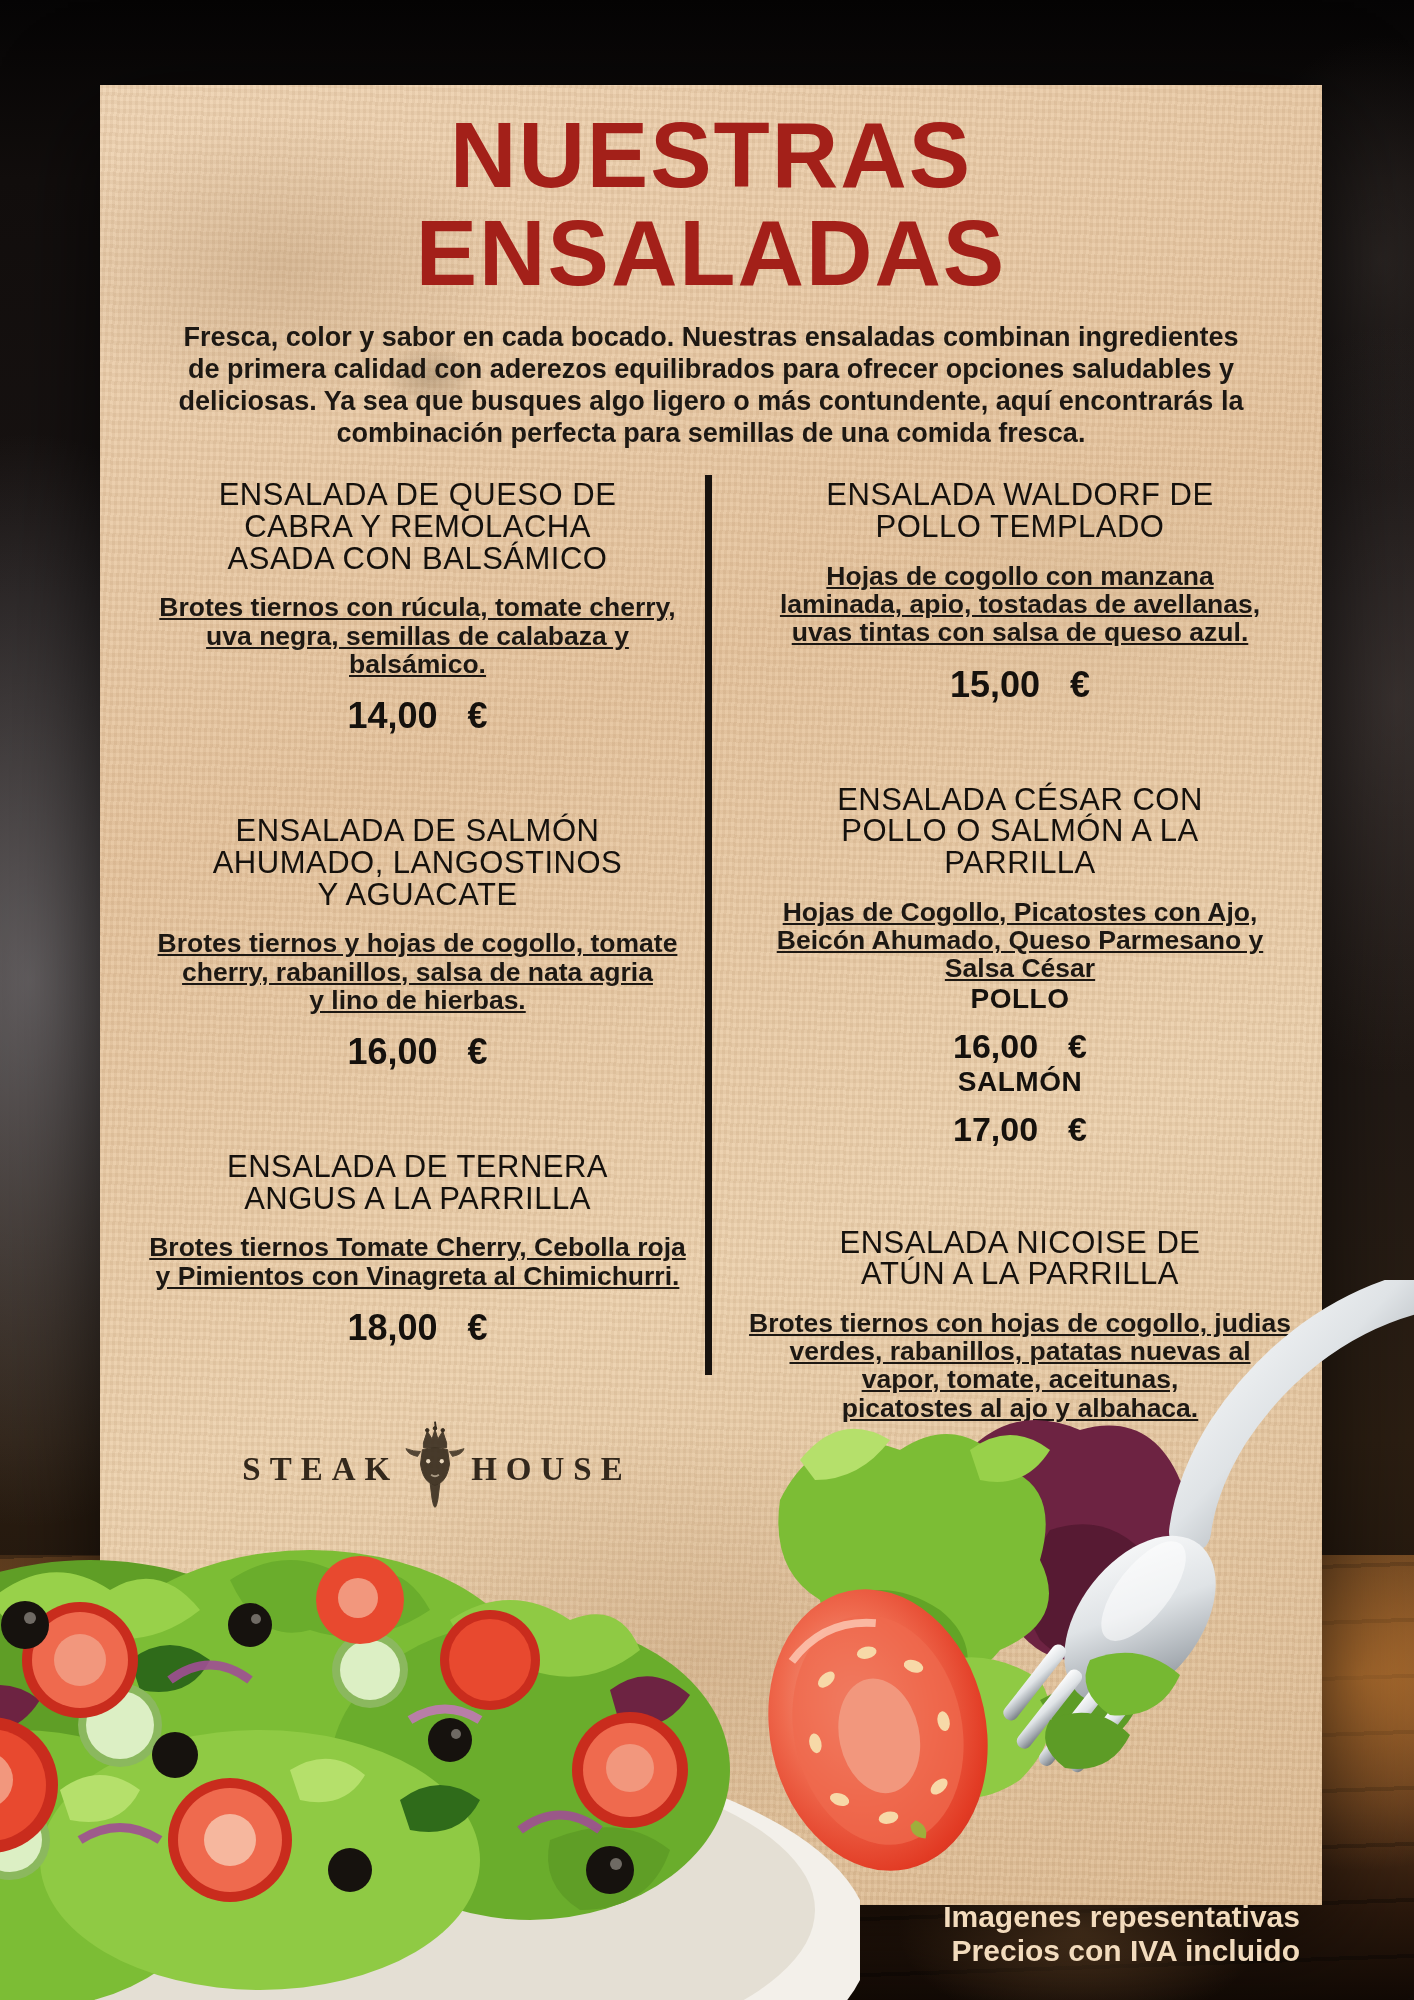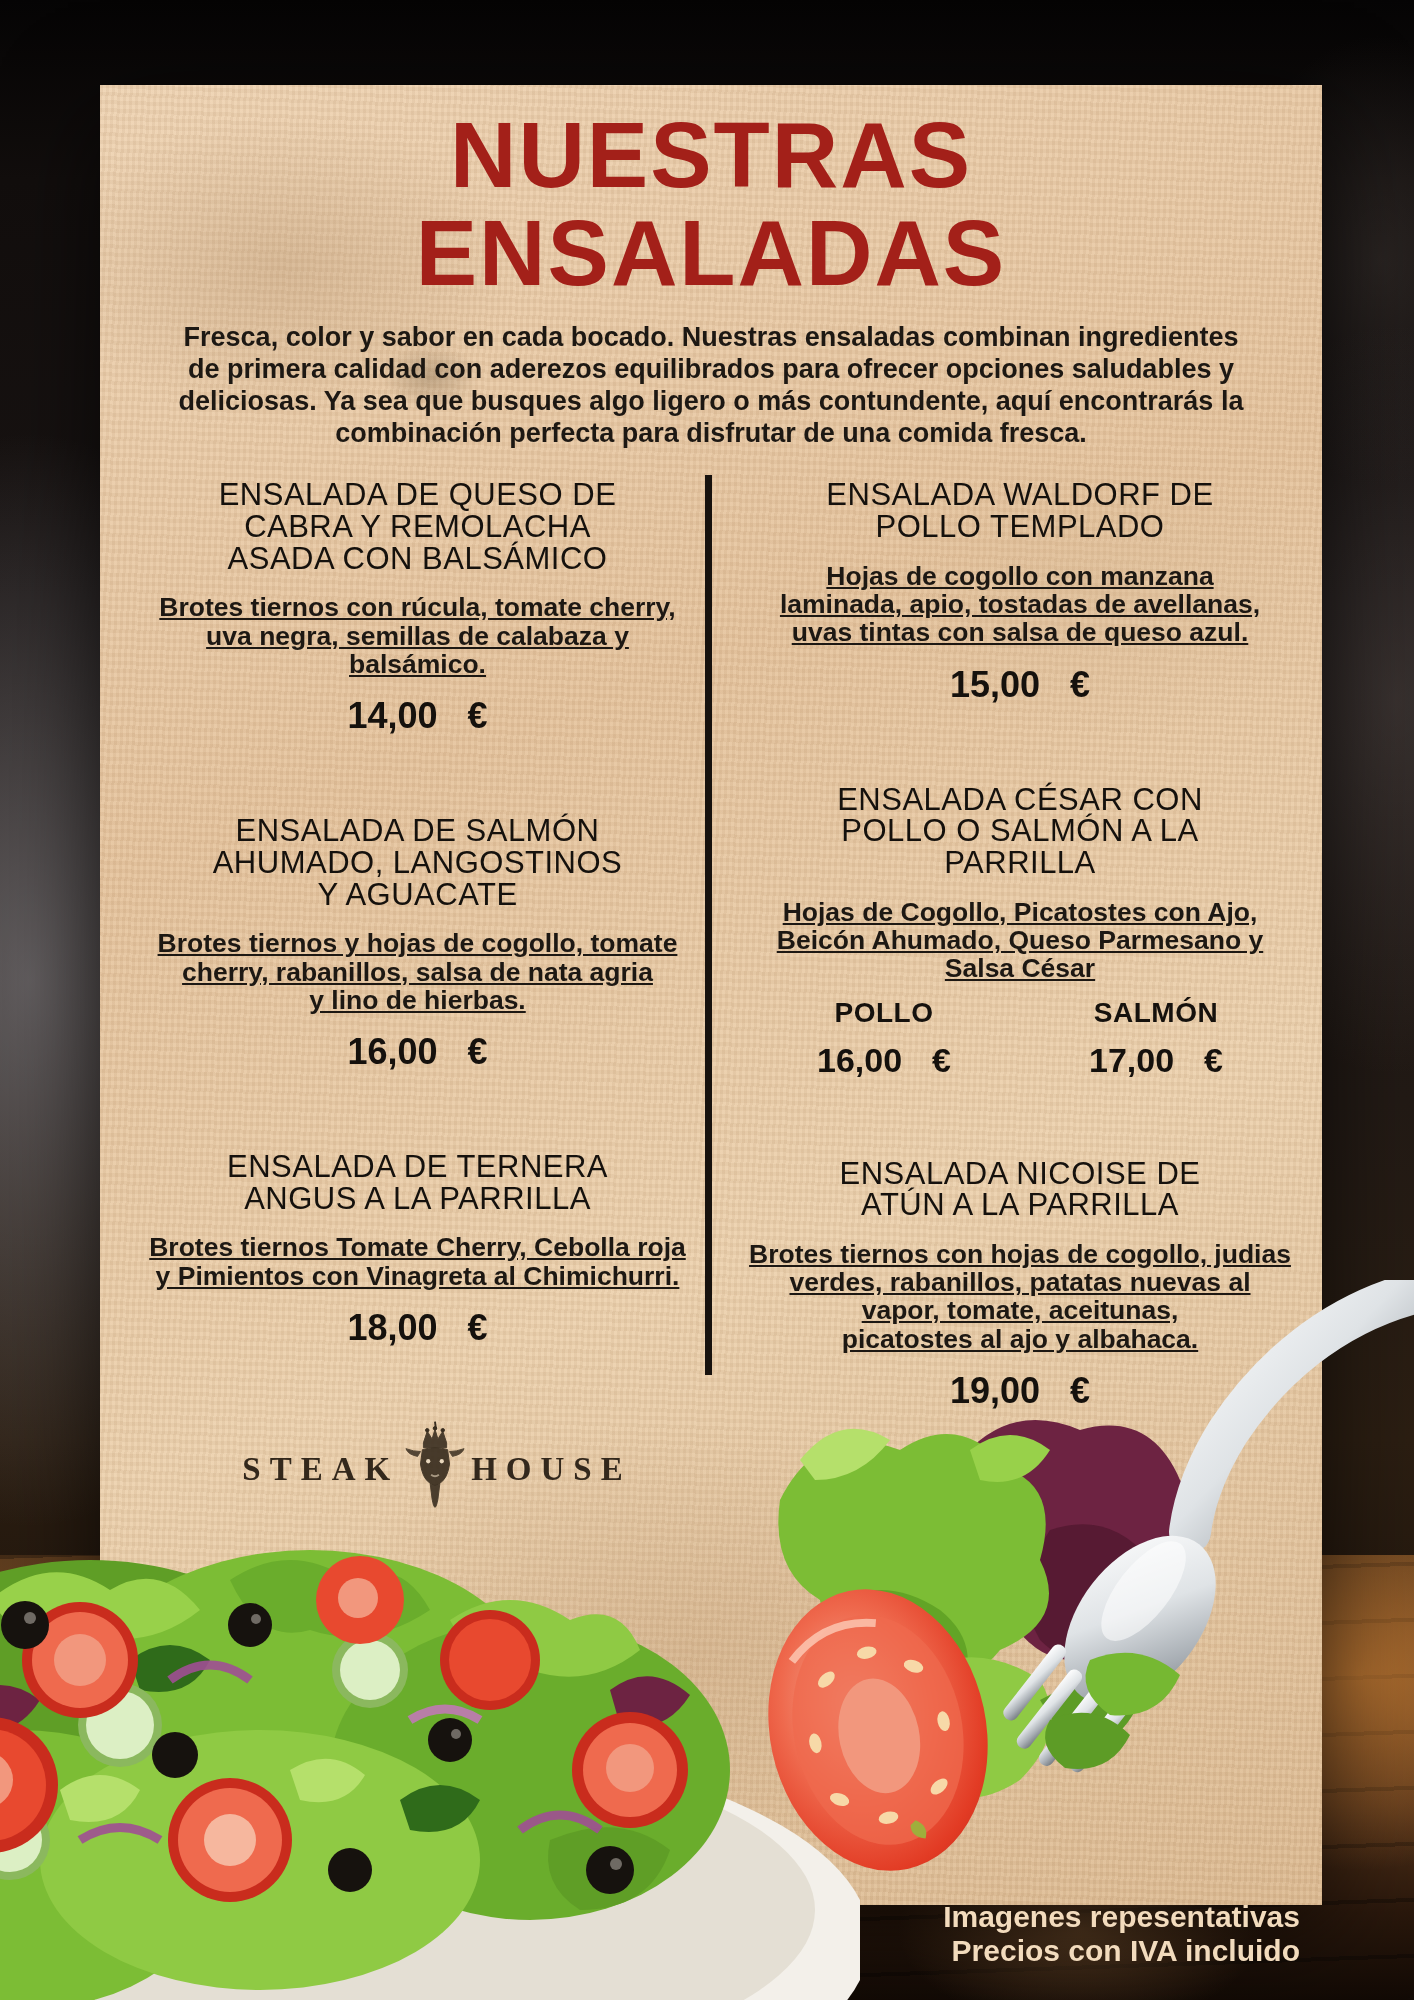--- a/index.html
+++ b/index.html
@@ -51,21 +51,21 @@
   .item-name{
     margin:4px;white-space:pre-line;font-size:31px;line-height:1.02;font-weight:400;
     letter-spacing:.5px;color:#15110d;
   }
   .item-desc{
     margin:19px 0 0 0;white-space:pre-line;font-size:26.5px;line-height:1.07;
     font-weight:600;color:#1d1813;text-decoration:underline;
   }
   .price{margin-top:17px;font-size:36px;font-weight:900;color:#15110d;}
   .price .cur{margin-left:30px;}
-  .variants{display:flex;margin-top:14px;}
+  .variants{display:flex;flex-direction:column;}
   .variant{flex:1;text-align:center;}
   .variant-label{font-size:28px;font-weight:800;color:#15110d;letter-spacing:.5px;}
   .variant .price{margin-top:12px;font-size:34px;}
   .logo{
     position:absolute;left:232px;top:1414px;width:410px;height:110px;
     display:flex;align-items:center;justify-content:center;gap:5px;
     color:#33281c;
   }
   .logo-word{
     font-family:"Liberation Serif",serif;font-weight:700;font-size:33px;letter-spacing:9px;
@@ -83,21 +83,21 @@
 <div class="stage">
 
   <div class="wood"></div>
 
   <div class="paper">
     <h1 class="page-title">NUESTRAS
 ENSALADAS</h1>
     <p class="intro">Fresca, color y sabor en cada bocado. Nuestras ensaladas combinan ingredientes
 de primera calidad con aderezos equilibrados para ofrecer opciones saludables y
 deliciosas. Ya sea que busques algo ligero o más contundente, aquí encontrarás la
-combinación perfecta para disfrutar de una comida fresca.</p>
+combinación perfecta para semillas de una comida fresca.</p>
 
     <div class="menu">
       <div class="col left">
 
         <div class="item">
           <h3 class="item-name">ENSALADA DE QUESO DE
 CABRA Y REMOLACHA
 ASADA CON BALSÁMICO</h3>
           <p class="item-desc">Brotes tiernos con rúcula, tomate cherry,
 uva negra, semillas de calabaza y

